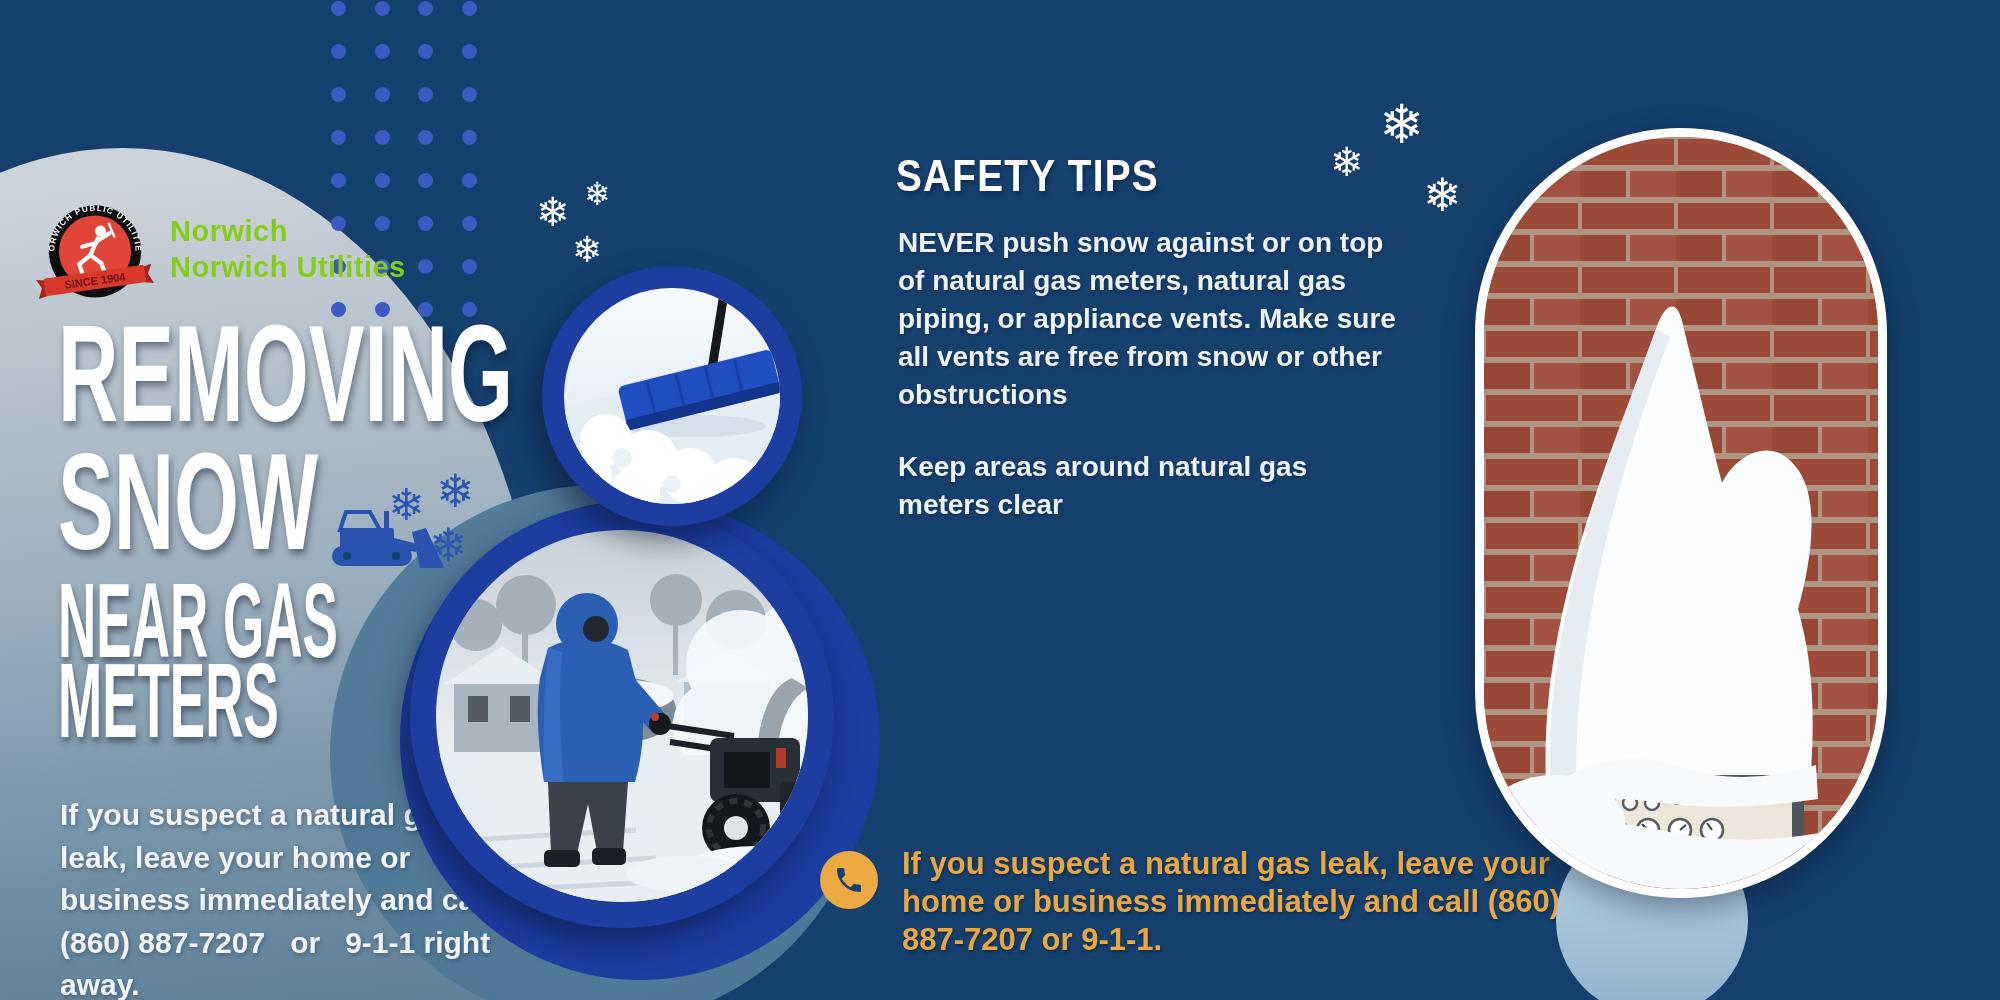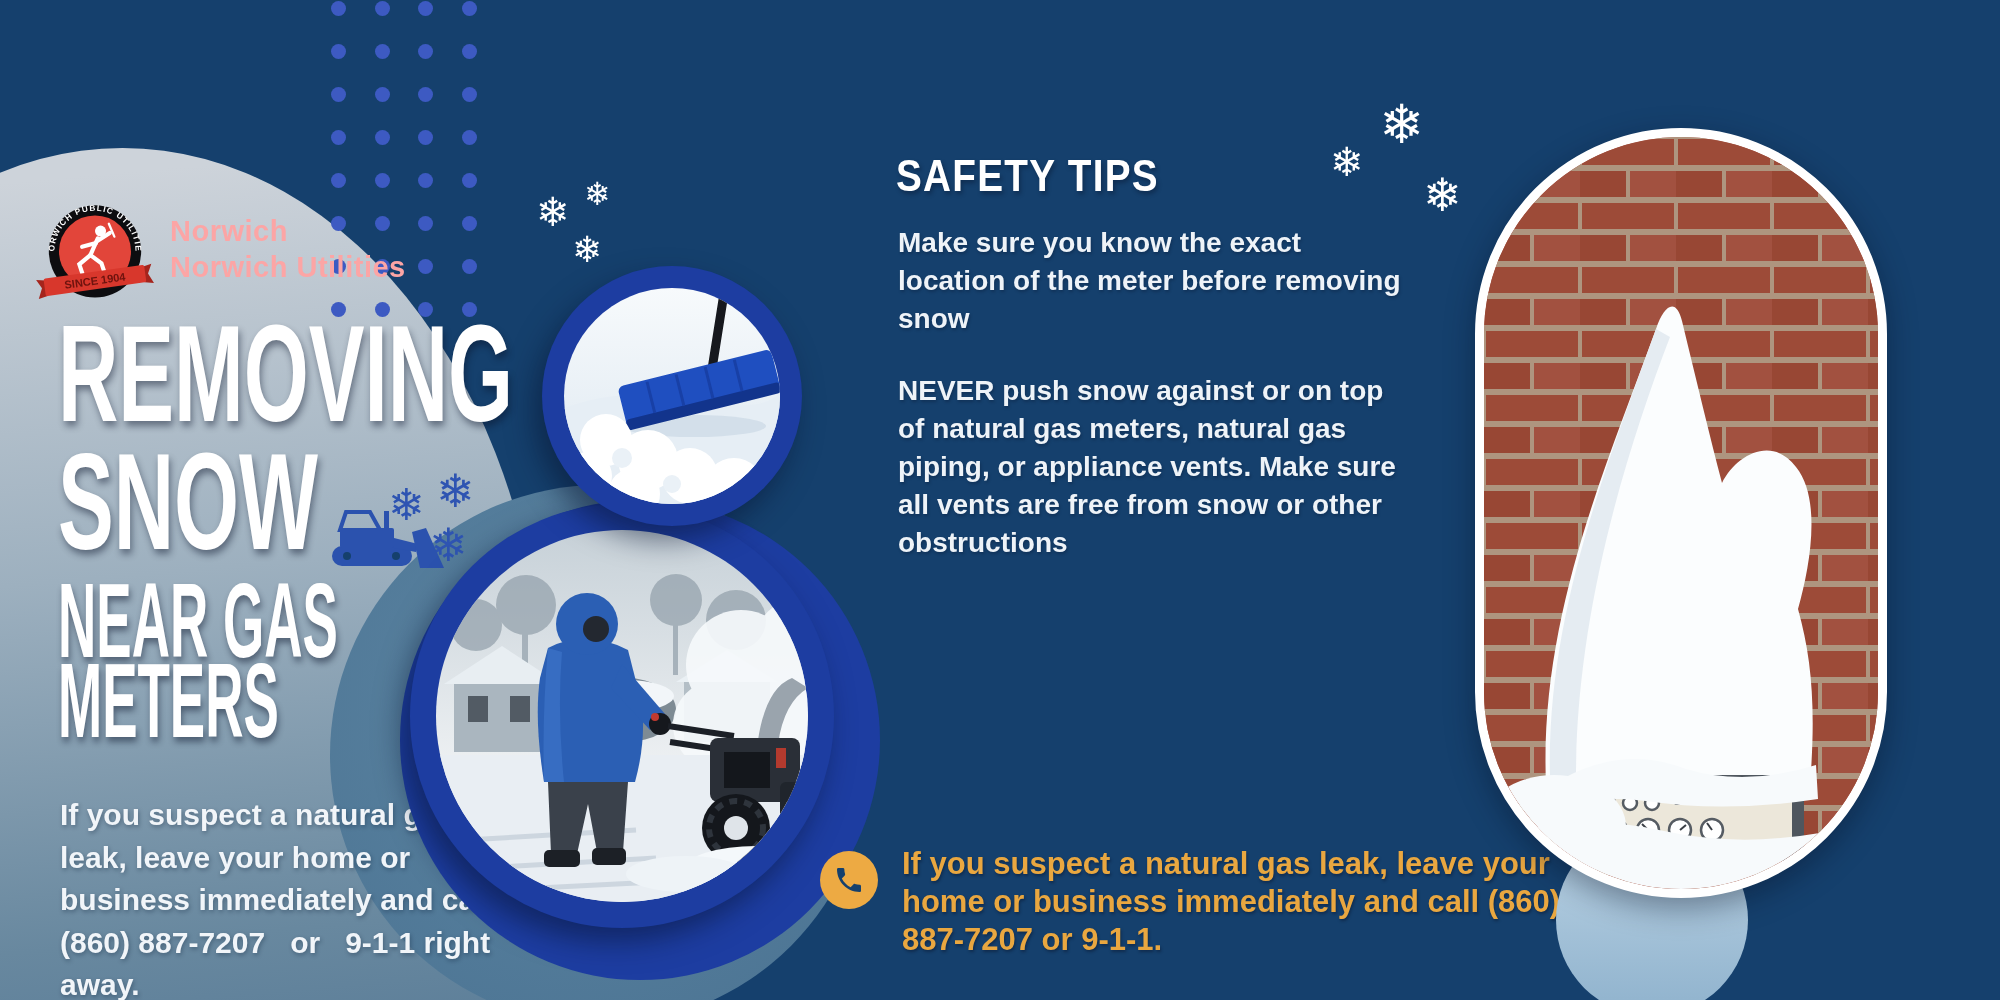--- a/index.html
+++ b/index.html
@@ -14,21 +14,21 @@
   .dots{position:absolute;left:331px;top:1px;width:180px;height:340px;}
   .dot{position:absolute;width:15px;height:15px;border-radius:50%;background:#3d5ac2;}
 
   
   .flake{position:absolute;line-height:1;font-family:"DejaVu Sans",sans-serif;
          user-select:none;}
 
   
   .logo-svg{position:absolute;left:35px;top:196px;}
   .brand-name{position:absolute;left:170px;top:213px;font-size:29px;line-height:36px;
-              font-weight:700;color:#fca5a5;letter-spacing:.5px;}
+              font-weight:700;color:#84cc16;letter-spacing:.5px;}
 
   
   .hl{position:absolute;left:58px;color:#ffffff;font-weight:700;line-height:1;
       transform-origin:left top;text-shadow:3px 5px 9px rgba(8,18,40,.45);white-space:nowrap;}
   #hl1{top:305px;font-size:137px;transform:scaleX(.61);}
   #hl2{top:433px;font-size:137px;transform:scaleX(.61);}
   #hl3{top:567px;font-size:106px;transform:scaleX(.50);}
   #hl4{top:647px;font-size:106px;transform:scaleX(.50);}
 
   .plow-icon{position:absolute;left:332px;top:508px;}
@@ -283,22 +283,22 @@
         <g fill="#eaf1f7">
           <circle cx="58" cy="170" r="10"></circle>
             <circle cx="108" cy="196" r="9"></circle>
         </g>
       </svg>
     </div>
   </div>
 
   <div class="safety-title">SAFETY TIPS</div>
   <div class="tips">
-    <p>Make sure you know the exact location of the meter before removing snow</p>
     <p>NEVER push snow against or on top of natural gas meters, natural gas piping, or appliance vents. Make sure all vents are free from snow or other obstructions</p>
+    <p>Keep areas around natural gas meters clear</p>
   </div>
 
   <div class="alert">
     <div class="phone-badge">
       <svg width="32" height="32" viewBox="0 0 24 24">
         <path fill="#15406d" d="M6.62 10.79c1.44 2.83 3.76 5.14 6.59 6.59l2.2-2.2c.27-.27.67-.36 1.02-.24 1.12.37 2.33.57 3.57.57.55 0 1 .45 1 1V20c0 .55-.45 1-1 1-9.39 0-17-7.61-17-17 0-.55.45-1 1-1h3.5c.55 0 1 .45 1 1 0 1.25.2 2.45.57 3.57.11.35.03.74-.25 1.02l-2.2 2.2z"></path>
       </svg>
     </div>
     <div class="alert-text">If you suspect a natural gas leak, leave your home or business immediately and call (860) 887-7207 or 9-1-1.</div>
   </div>

